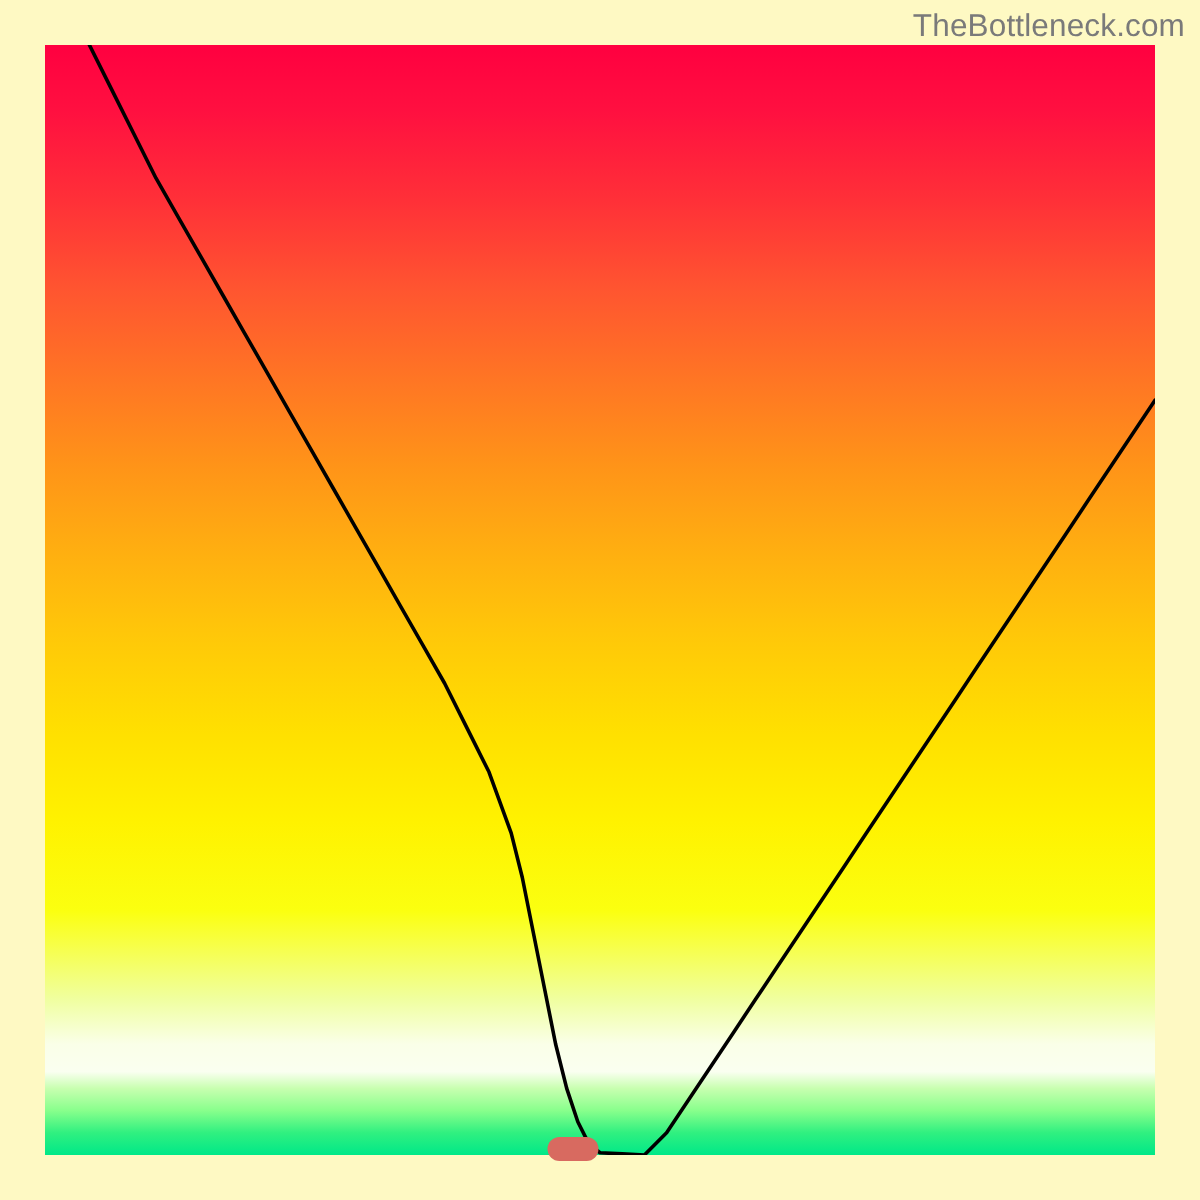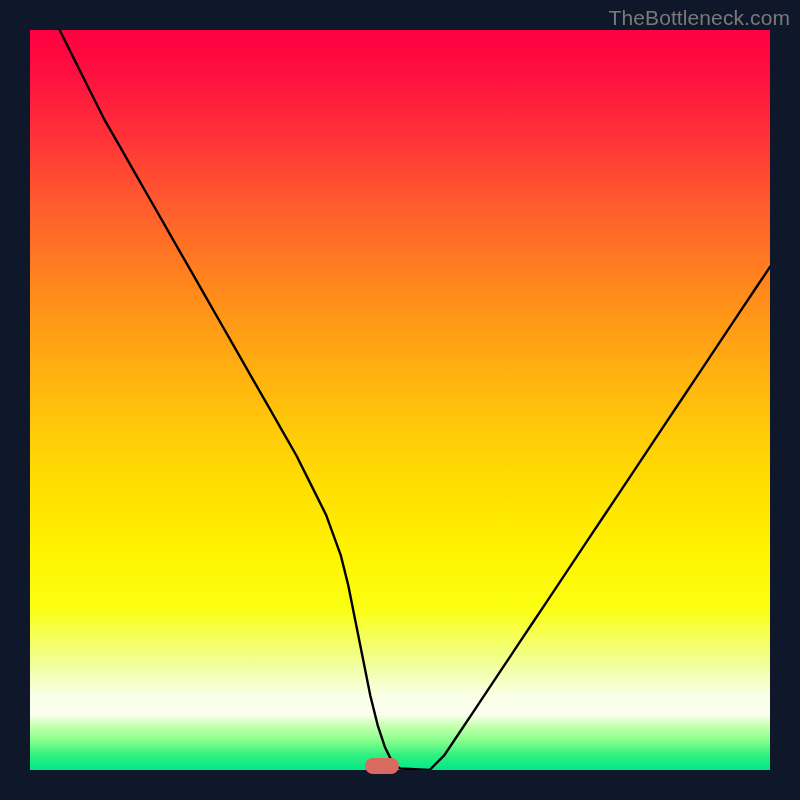--- a/index.html
+++ b/index.html
@@ -1,20 +1,20 @@
 <!DOCTYPE html>
 <html><head>
 <meta charset="utf-8">
 <style>
   * { margin: 0; padding: 0; box-sizing: border-box; }
   html, body { width: 800px; height: 800px; overflow: hidden; background: #000; }
   .frame {
     width: 800px;
     height: 800px;
-    background: #0f172a;
+    background: #fef9c3;
     position: relative;
   }
   .plot-area {
     position: absolute;
     left: 30px;
     top: 30px;
     width: 740px;
     height: 740px;
     background: linear-gradient(to bottom,
       #ff0040 0%,

